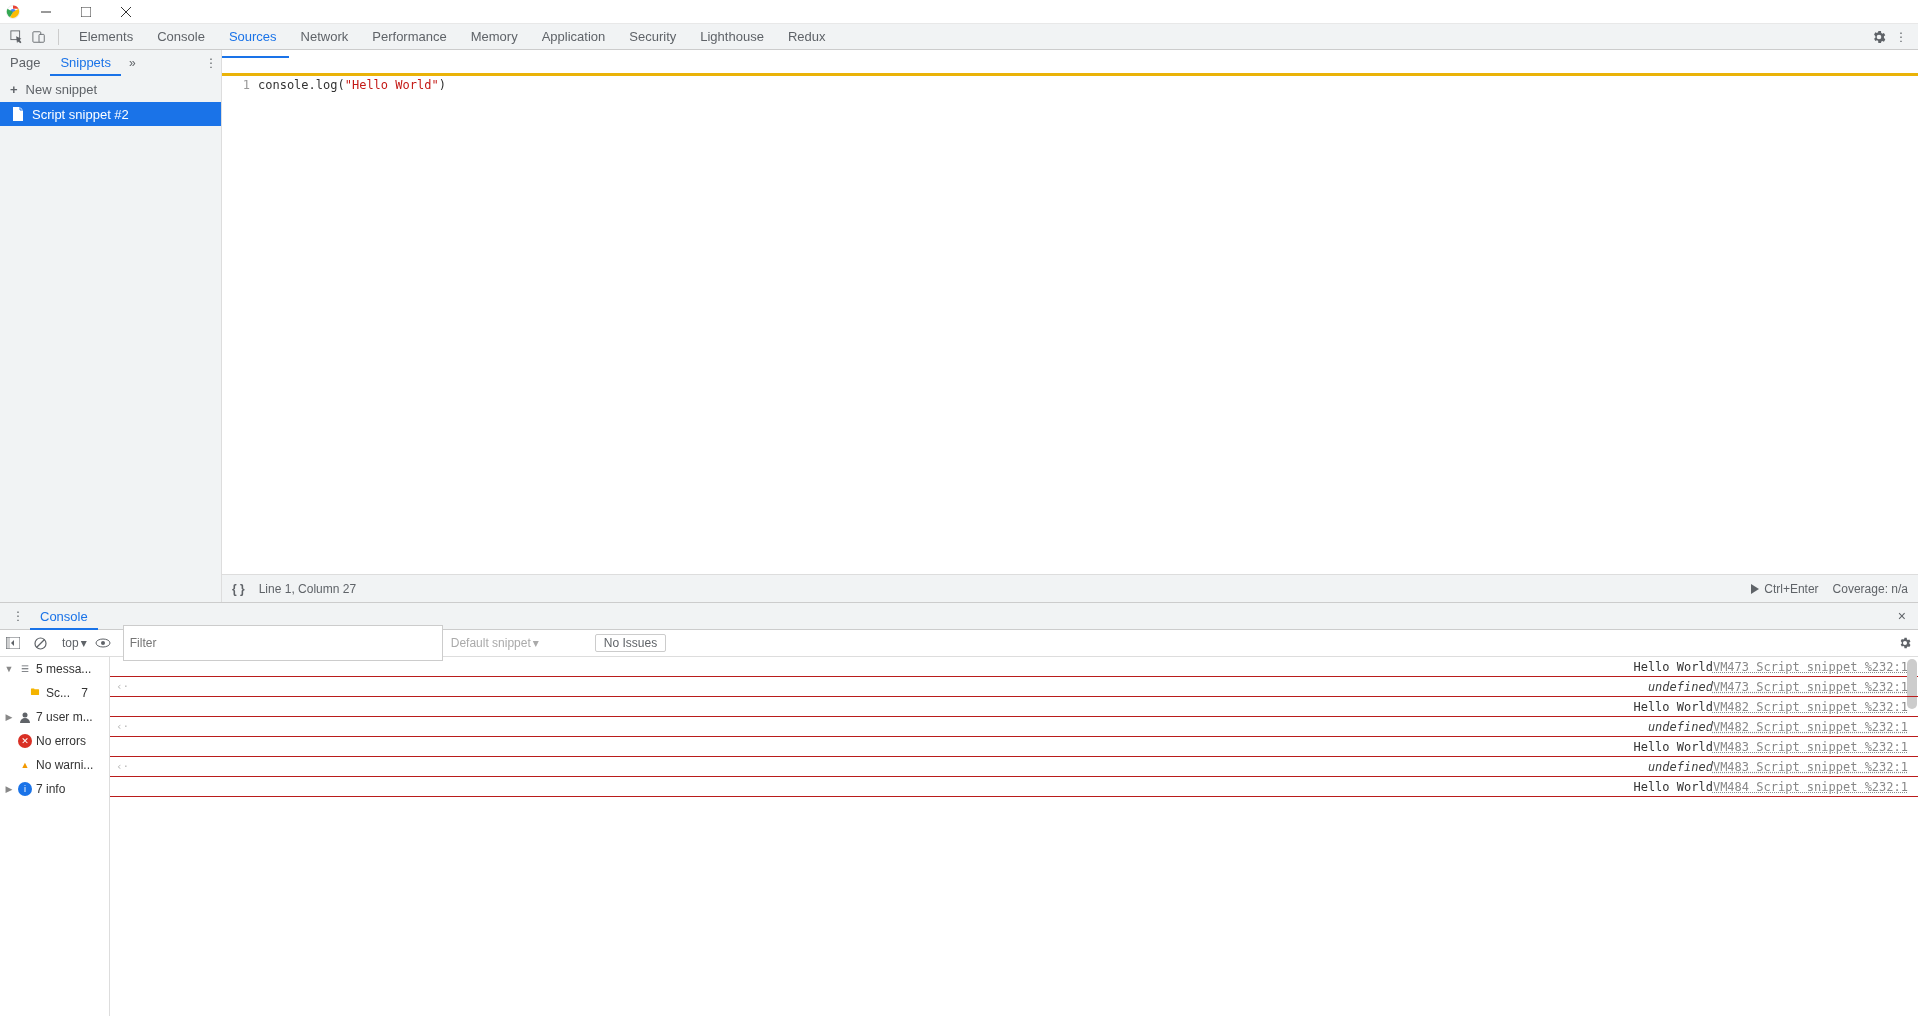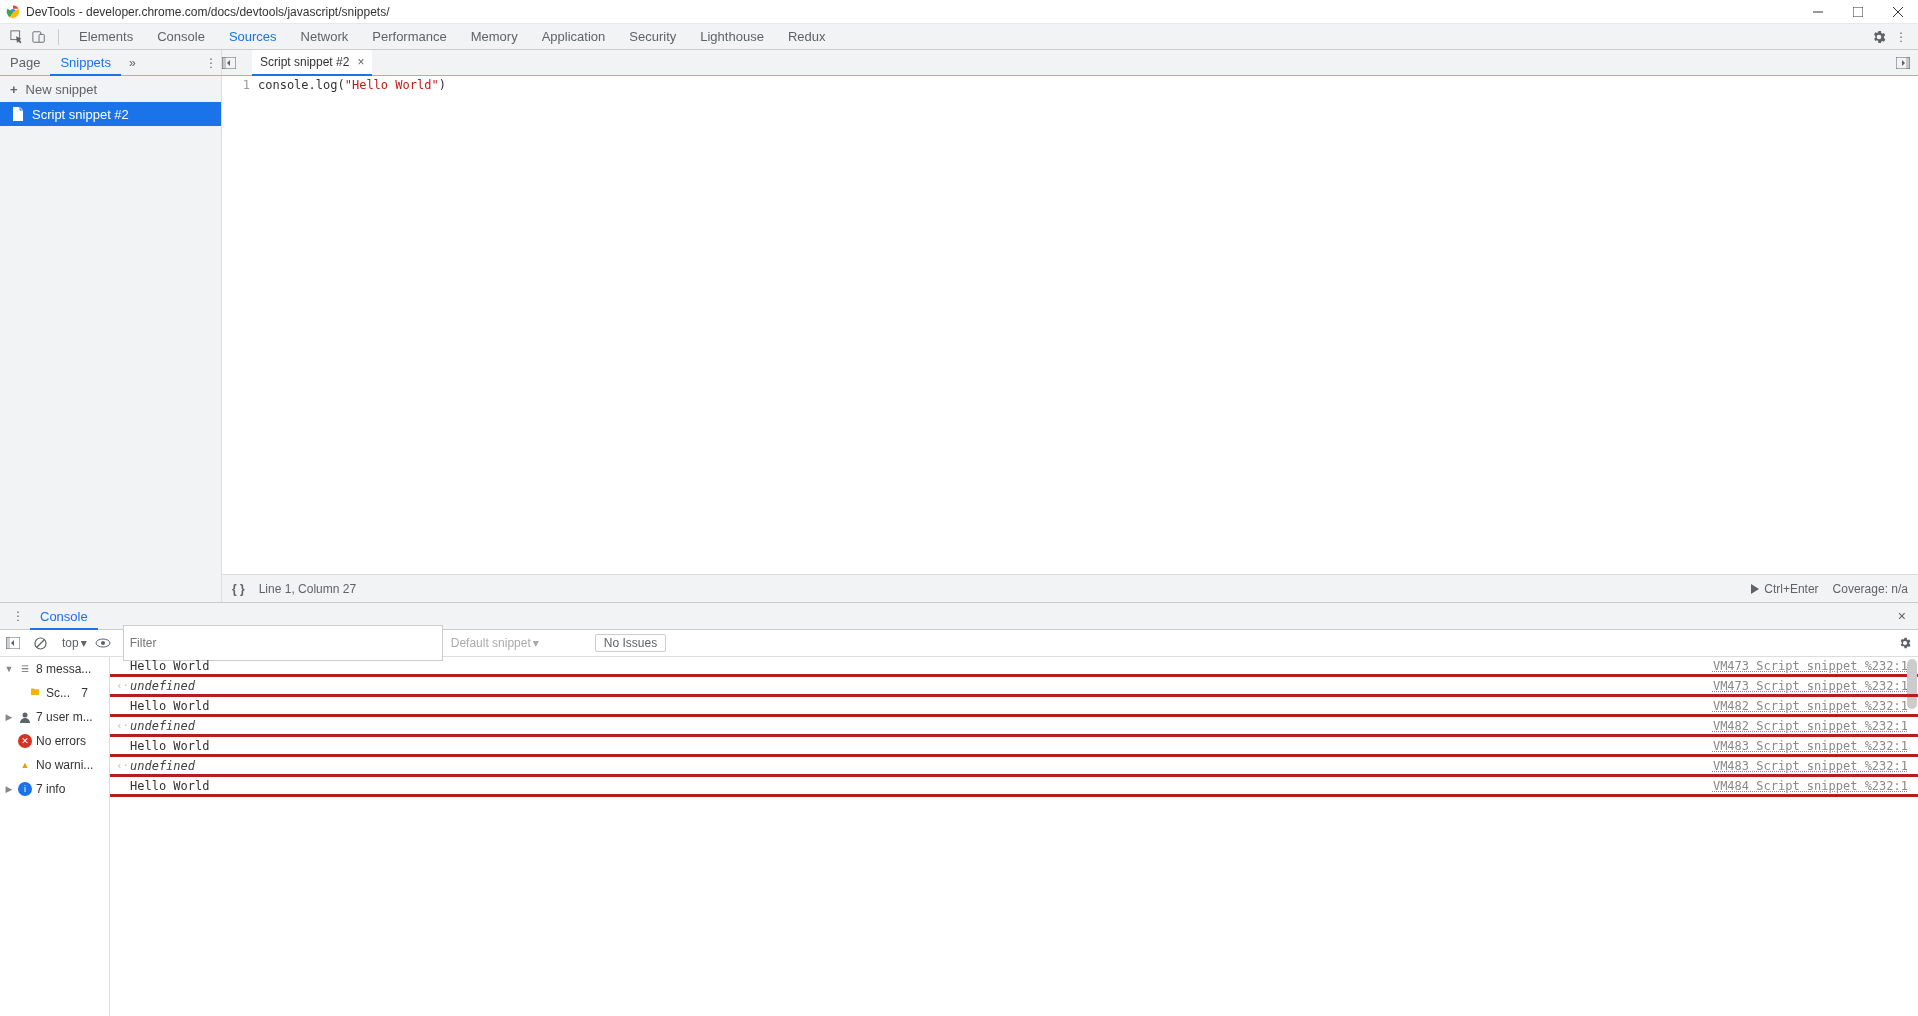--- a/index.html
+++ b/index.html
@@ -13,21 +13,21 @@
 
 
 .maintabs { height: 26px; background: #f1f3f4; border-bottom: 1px solid #ccc; display: flex; align-items: center; padding: 0 6px; }
 .maintabs .iconbtn { width: 22px; height: 22px; display: flex; align-items: center; justify-content: center; color: #5f6368; }
 .maintabs .divider { width: 1px; height: 16px; background: #ccc; margin: 0 8px; }
 .maintabs .tab { padding: 8px 12px; height: 42px; line-height: 26px; color: #5f6368; cursor: pointer; font-size: 13px; }
 .maintabs .tab.active { color: #1a73e8; border-bottom: 2px solid #1a73e8; }
 .maintabs .spacer { flex: 1; }
 
 
-.secondrow { height: 26px; border-bottom: 1px solid #eab308; display: flex; }
+.secondrow { height: 26px; border-bottom: 3px solid #eab308; display: flex; flex-direction: column; }
 .nav-pane-header { width: 222px; display: flex; align-items: center; border-right: 1px solid #ddd; background: #f1f3f4; position: relative;}
 .nav-pane-header .nhtab { padding: 0 10px; height: 26px; line-height: 26px; color: #5f6368; font-size: 13px; cursor:pointer;}
 .nav-pane-header .nhtab.active { color: #1a73e8; border-bottom: 2px solid #1a73e8; }
 .nav-pane-header .more { padding: 0 8px; color: #5f6368; cursor:pointer;}
 .nav-pane-header .kebab { position:absolute; right:4px; color:#5f6368; cursor:pointer;}
 
 .editor-header { flex: 1; display: flex; align-items: center; background: #f1f3f4; }
 .editor-header .toggle { width: 26px; text-align: center; color: #5f6368; cursor:pointer;}
 .editor-header .filetab { height: 26px; display: flex; align-items: center; padding: 0 8px; background: #fff; border-bottom: 2px solid #1a73e8; margin-left: 4px; font-size: 12px; color:#333;}
 .editor-header .filetab .closex { margin-left: 8px; color: #5f6368; cursor:pointer;}
@@ -76,21 +76,21 @@
 .console-sidebar .ico { width:14px; height:14px; display:inline-flex; align-items:center; justify-content:center; border-radius:50%; font-size:9px; color:#fff;}
 .ico.msg { color:#5f6368; }
 .ico.folder { color:#f4b400; }
 .ico.user { color:#5f6368; }
 .ico.err { background:#d93025; }
 .ico.warn { color:#f29900; }
 .ico.info { background:#1a73e8; }
 
 .console-log { flex:1; overflow-y:auto; font-family: Consolas, monospace; font-size: 12px; position:relative;}
 .console-log .scrollbar-thumb { position:absolute; right:1px; top:2px; width:10px; height:50px; background:#ccc; border-radius:5px;}
-.logrow { display:flex; align-items:center; height:20px; border-bottom: 3px solid #b91c1c; padding: 0 10px 0 20px;}
+.logrow { display:flex; align-items:center; height:20px; border-bottom: 1px solid #b91c1c; padding: 0 10px 0 20px; text-align: right;}
 .logrow .ret-arrow { position:absolute; left:6px; color:#bbb; font-size:11px;}
 .logrow.ret { position:relative; color:#888;}
 .logrow .msg { flex:1; }
 .logrow.ret .msg { font-style: italic; color:#404040;}
 .logrow .src { color:#888; text-decoration: underline dotted; cursor:pointer;}
 
 svg { display:block; }
 </style>
 </head>
 <body>
@@ -98,21 +98,20 @@
 <div class="titlebar">
   <span class="logo">
     <svg viewBox="0 0 24 24" width="14" height="14">
         <circle cx="12" cy="12" r="11" fill="#fff" stroke="#ddd"></circle>
         <circle cx="12" cy="12" r="5" fill="#4285f4"></circle>
         <path d="M12 1a11 11 0 0 1 9.5 5.5H12z" fill="#ea4335"></path>
         <path d="M2.5 6.5 12 12 7 21A11 11 0 0 1 2.5 6.5z" fill="#34a853"></path>
         <path d="M21.5 6.5A11 11 0 0 1 7 21l5-9z" fill="#fbbc05"></path>
       </svg>
   </span>
-  <span class="title">DevTools - developer.chrome.com/docs/devtools/javascript/snippets/</span>
   <div class="winbtn">
       <svg width="10" height="10">
         <line x1="0" y1="5" x2="10" y2="5" stroke="#333"></line>
       </svg>
     </div>
   <div class="winbtn">
       <svg width="10" height="10">
         <rect x="0" y="0" width="10" height="10" fill="none" stroke="#333"></rect>
       </svg>
     </div>
@@ -264,21 +263,21 @@
         <svg width="14" height="14" viewBox="0 0 24 24">
           <path fill="#5f6368" d="M19.4 13a7.5 7.5 0 0 0 0-2l2-1.6-2-3.4-2.4 1a7.5 7.5 0 0 0-1.7-1L15 3h-4l-.3 2a7.5 7.5 0 0 0-1.7 1l-2.4-1-2 3.4L6.6 11a7.5 7.5 0 0 0 0 2l-2 1.6 2 3.4 2.4-1a7.5 7.5 0 0 0 1.7 1L11 21h4l.3-2a7.5 7.5 0 0 0 1.7-1l2.4 1 2-3.4zM12 15.5A3.5 3.5 0 1 1 15.5 12 3.5 3.5 0 0 1 12 15.5z"></path>
         </svg>
       </div>
   </div>
   <div class="console-body">
     <div class="console-sidebar">
       <div class="srow">
           <span class="chev">▼</span>
           <span class="ico msg">☰</span>
-          <span>8 messa...</span>
+          <span>5 messa...</span>
         </div>
       <div class="srow" style="padding-left:28px"><span class="ico folder">🖿</span><span>Sc...</span>&nbsp;<span>7</span></div>
       <div class="srow">
           <span class="chev">▶</span>
           <span class="ico user">
             <svg width="12" height="12" viewBox="0 0 12 12">
               <circle cx="6" cy="4" r="2.5" fill="#5f6368"></circle>
               <path d="M1 12a5 5 0 0 1 10 0z" fill="#5f6368"></path>
             </svg>
           </span>

